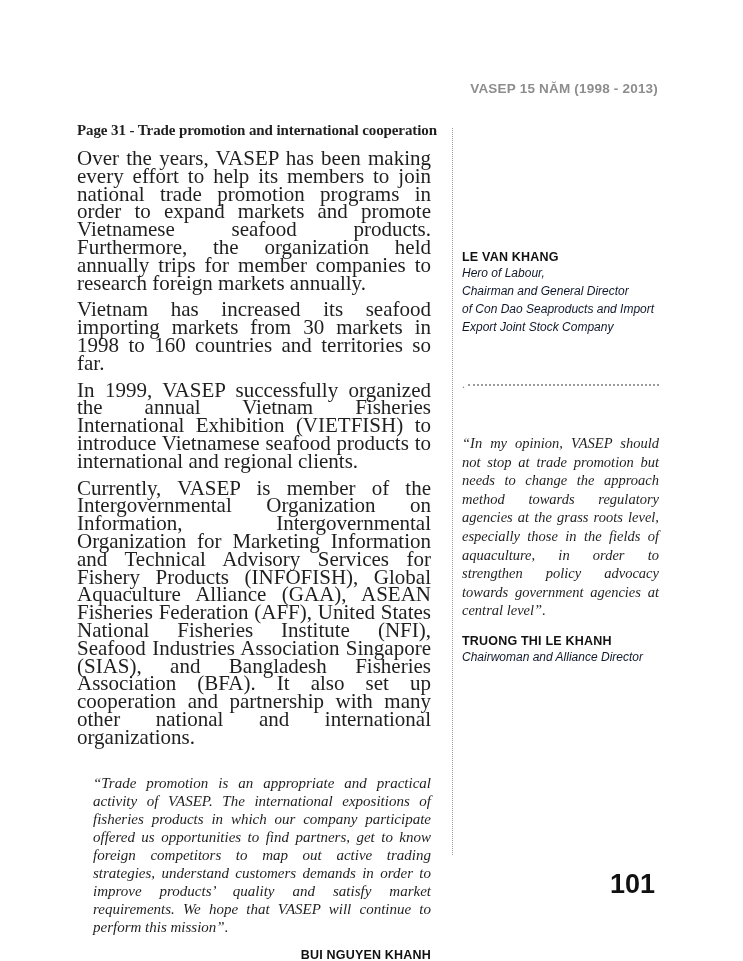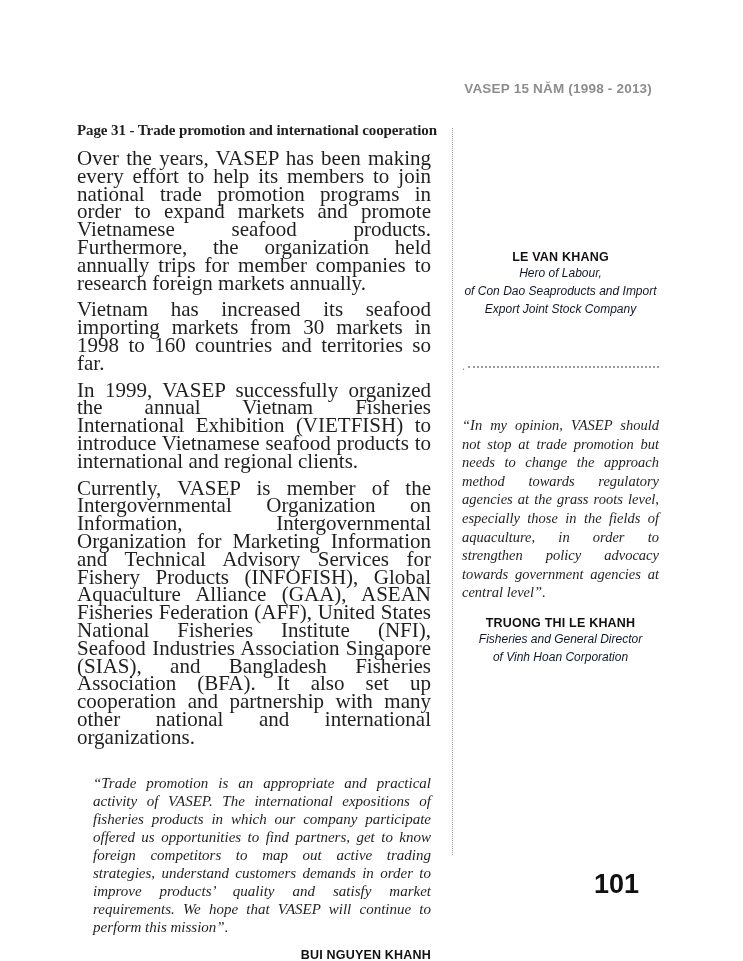--- a/index.html
+++ b/index.html
@@ -12,21 +12,21 @@
     width: 743px;
     height: 961px;
     background: #ffffff;
     font-family: "Liberation Serif", serif;
     color: #1f1f1f;
     overflow: hidden;
   }
   .edition-label {
     position: absolute;
     top: 81px;
-    right: 91px;
+    right: 85px;
     font-family: "Liberation Sans", sans-serif;
     font-weight: bold;
     font-size: 13.5px;
     letter-spacing: 0.2px;
     color: #8d8d8d;
   }
   .left-col {
     position: absolute;
     left: 77px;
     top: 122px;
@@ -85,21 +85,21 @@
   }
   .side-quote {
     margin: 0;
     font-size: 14.5px;
     font-style: italic;
     line-height: 18.6px;
     text-align: justify;
   }
   .side-attrib {
     margin-top: 14px;
-    text-align: center;
+    text-align: left;
     font-family: "Liberation Sans", sans-serif;
   }
   .side-attrib .attrib-name { font-size: 12.5px; }
   .side-attrib .attrib-role { font-size: 12px; line-height: 18px; }
   .dotted-sep {
     display: flex;
     align-items: flex-end;
     margin: 44px 0 46px 0;
     color: #8a8a8a;
     font-family: "Liberation Serif", serif;
@@ -108,21 +108,21 @@
   }
   .dotted-sep .sep-line {
     flex: 1;
     border-bottom: 2px dotted #9a9a9a;
     margin-left: 3px;
     margin-bottom: 2px;
   }
   .page-number {
     position: absolute;
     top: 869px;
-    right: 104px;
+    right: 88px;
     font-family: "Liberation Sans", sans-serif;
     font-weight: bold;
     font-size: 27px;
     color: #111111;
     margin-left: 35px;
   }
 </style>
 </head>
 <body>
 
@@ -147,34 +147,34 @@
   </div>
 
   <div class="column-divider"></div>
 
   <div class="right-col">
 
 
     <div class="side-attrib">
       <div class="attrib-name">LE VAN KHANG</div>
       <div class="attrib-role">Hero of Labour,</div>
+      <div class="attrib-role">Chairman and General Director</div>
       <div class="attrib-role">of Con Dao Seaproducts and Import</div>
       <div class="attrib-role">Export Joint Stock Company</div>
     </div>
 
     <div class="dotted-sep">
       <span>.</span>
       <span class="sep-line"></span>
     </div>
 
     <p class="side-quote">“In my opinion, VASEP should not stop at trade promotion but needs to change the approach method towards regulatory agencies at the grass roots level, especially those in the fields of aquaculture, in order to strengthen policy advocacy towards government agencies at central level”.</p>
 
     <div class="side-attrib">
       <div class="attrib-name">TRUONG THI LE KHANH</div>
-      <div class="attrib-role">Fisheries and General Director</div>
-      <div class="attrib-role">of Vinh Hoan Corporation</div>
+      <div class="attrib-role">Chairwoman and Alliance Director</div>
     </div>
 
   </div>
 
   <div class="page-number">101</div>
 
 </div>
 
 </body></html>

